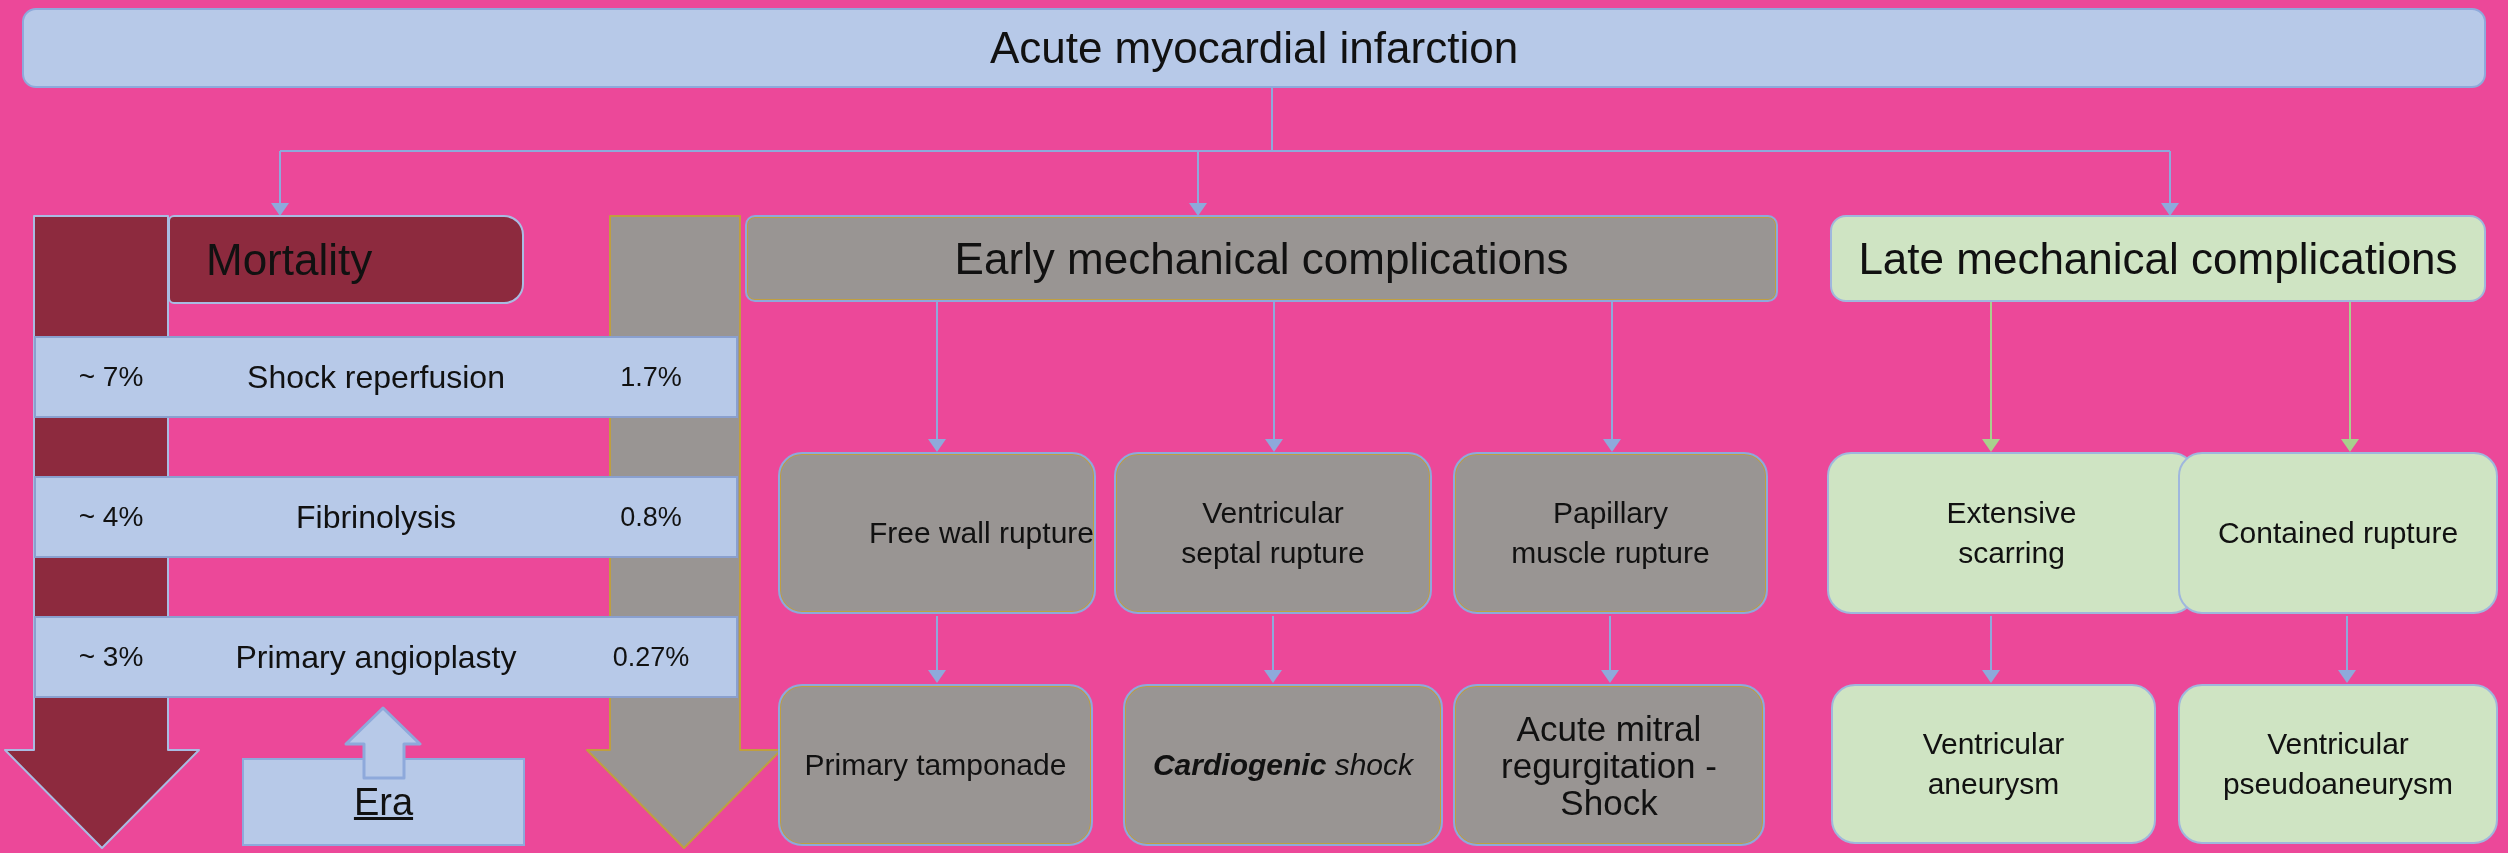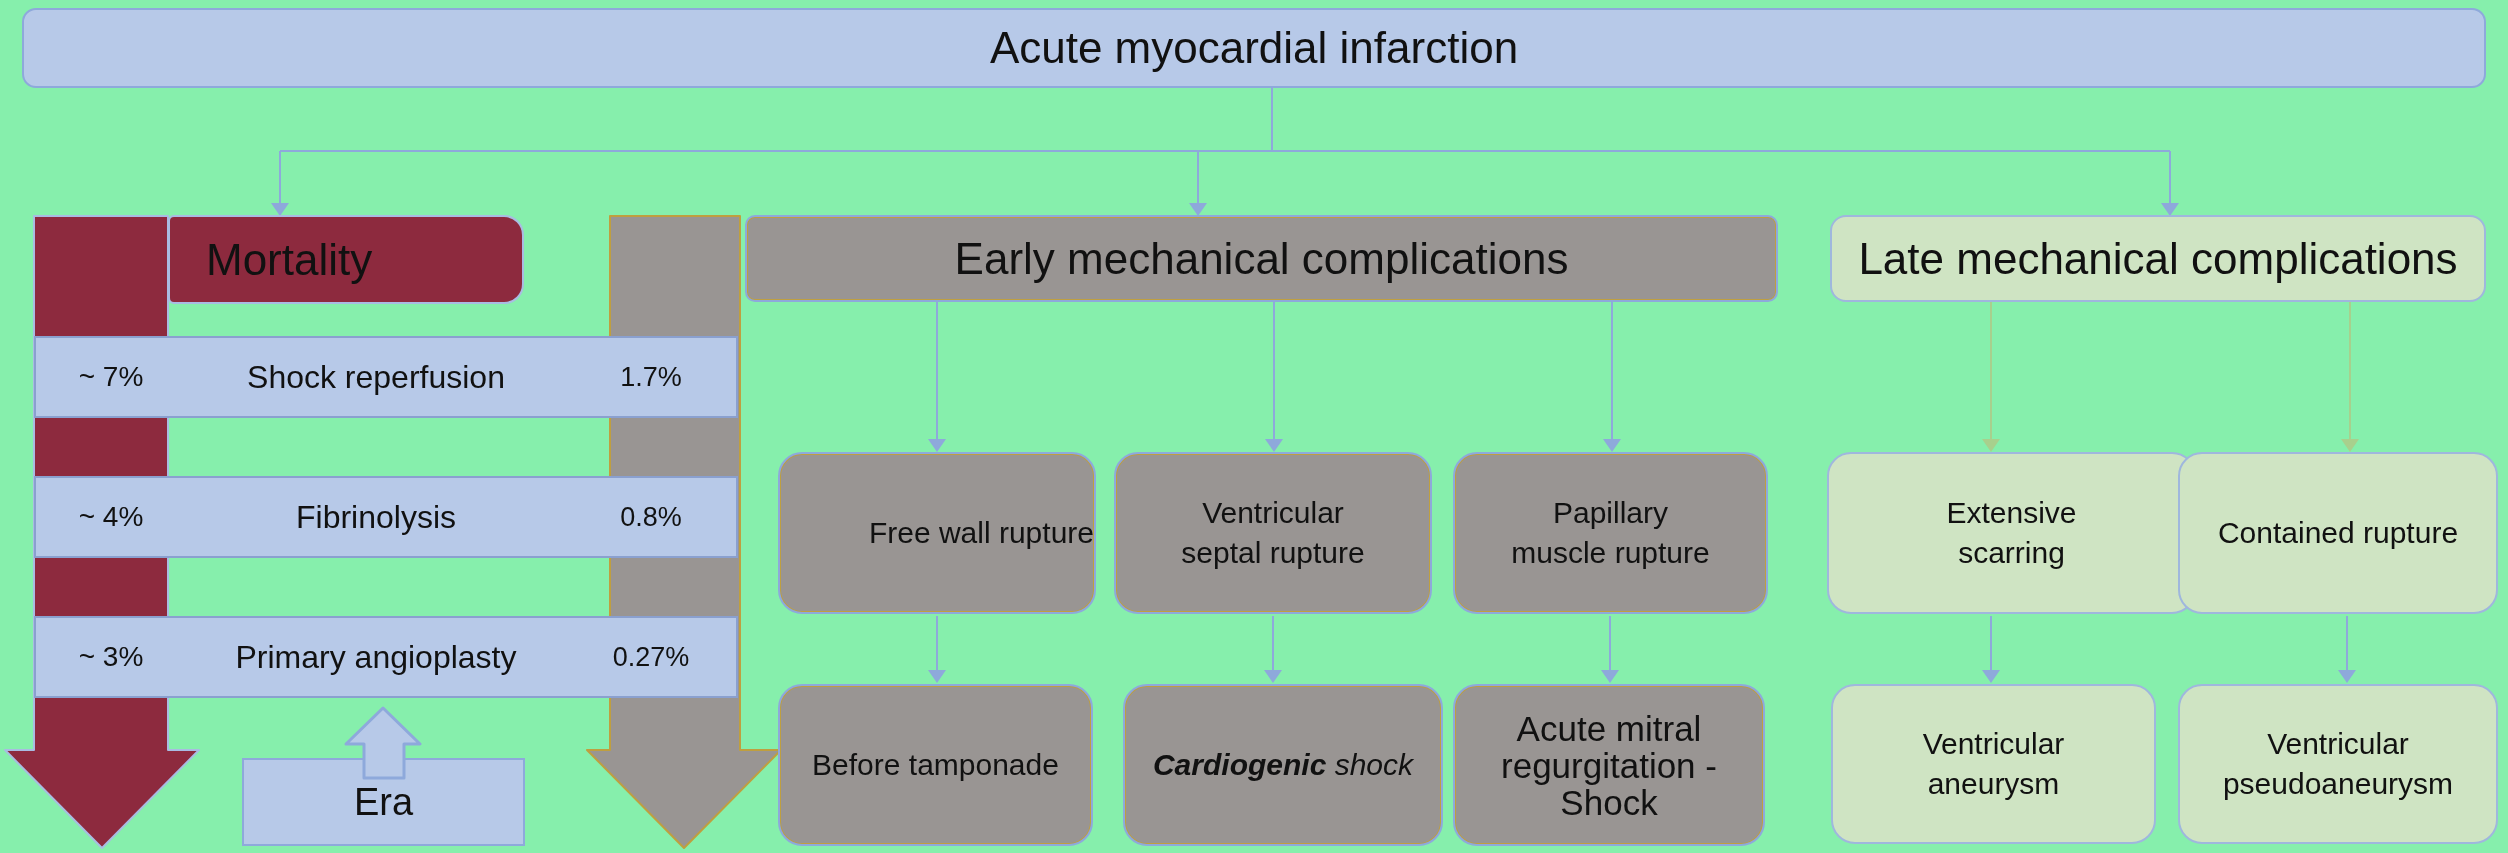--- a/index.html
+++ b/index.html
@@ -1,17 +1,17 @@
 <!DOCTYPE html>
 <html style="--blue-fill: #b7c9e8; --blue-border: #8ea9db; --line-blue: #8ea9db; --red-fill: #8d2a3e; --gray-fill: #999593; --gold-line: #bf9f3f; --green-fill: #cfe4c3; --green-line: #a8d08d; --text: #111111;"><head>
 <meta charset="utf-8">
 <style>
   html,body{margin:0;padding:0;background:#ffffff;}
   .canvas{
-    position:relative;width:2508px;height:853px;background:#86efac;
+    position:relative;width:2508px;height:853px;background:#ec4899;
     font-family:"Liberation Sans",sans-serif;color:var(--text,#111);overflow:hidden;
   }
   svg.layer{position:absolute;left:0;top:0;z-index:1;pointer-events:none;}
   svg.layer-top{position:absolute;left:0;top:0;z-index:3;pointer-events:none;}
   .node{
     position:absolute;box-sizing:border-box;z-index:2;
     display:flex;flex-direction:column;align-items:center;justify-content:center;
     text-align:center;
   }
   .banner{
@@ -63,20 +63,21 @@
   .b5{left:1123px;top:684px;width:320px;height:162px;font-style:italic;}
   .b6{left:1453px;top:684px;width:312px;height:162px;}
   .g1{left:1827px;top:452px;width:369px;height:162px;}
   .g2{left:2178px;top:452px;width:320px;height:162px;}
   .g3{left:1831px;top:684px;width:325px;height:160px;}
   .g4{left:2178px;top:684px;width:320px;height:160px;}
   .era{
     left:242px;top:758px;width:283px;height:88px;
     background:var(--blue-fill,#b7c9e8);border:2px solid var(--blue-border,#8ea9db);
     font-size:38px;
+    text-decoration:underline;
   }
   .bold{font-weight:700;}
   .ln{display:block;}
 </style>
 </head>
 <body>
 
 <div class="canvas">
 
   <svg class="layer" width="2508" height="853" viewBox="0 0 2508 853">
@@ -157,21 +158,21 @@
   </div>
   <div class="node gbox b2">
     <span class="ln">Ventricular</span>
     <span class="ln">septal rupture</span>
   </div>
   <div class="node gbox b3">
     <span class="ln">Papillary</span>
     <span class="ln">muscle rupture</span>
   </div>
   <div class="node gbox b4">
-    <span class="ln">Before tamponade</span>
+    <span class="ln">Primary tamponade</span>
   </div>
   <div class="node gbox b5">
     <span class="ln"><b class="bold">Cardiogenic</b><span> shock</span></span>
   </div>
   <div class="node gbox b6 small-text">
     <span class="ln">Acute mitral</span>
     <span class="ln">regurgitation - Shock</span>
   </div>
 
   <div class="node grnbox g1">

